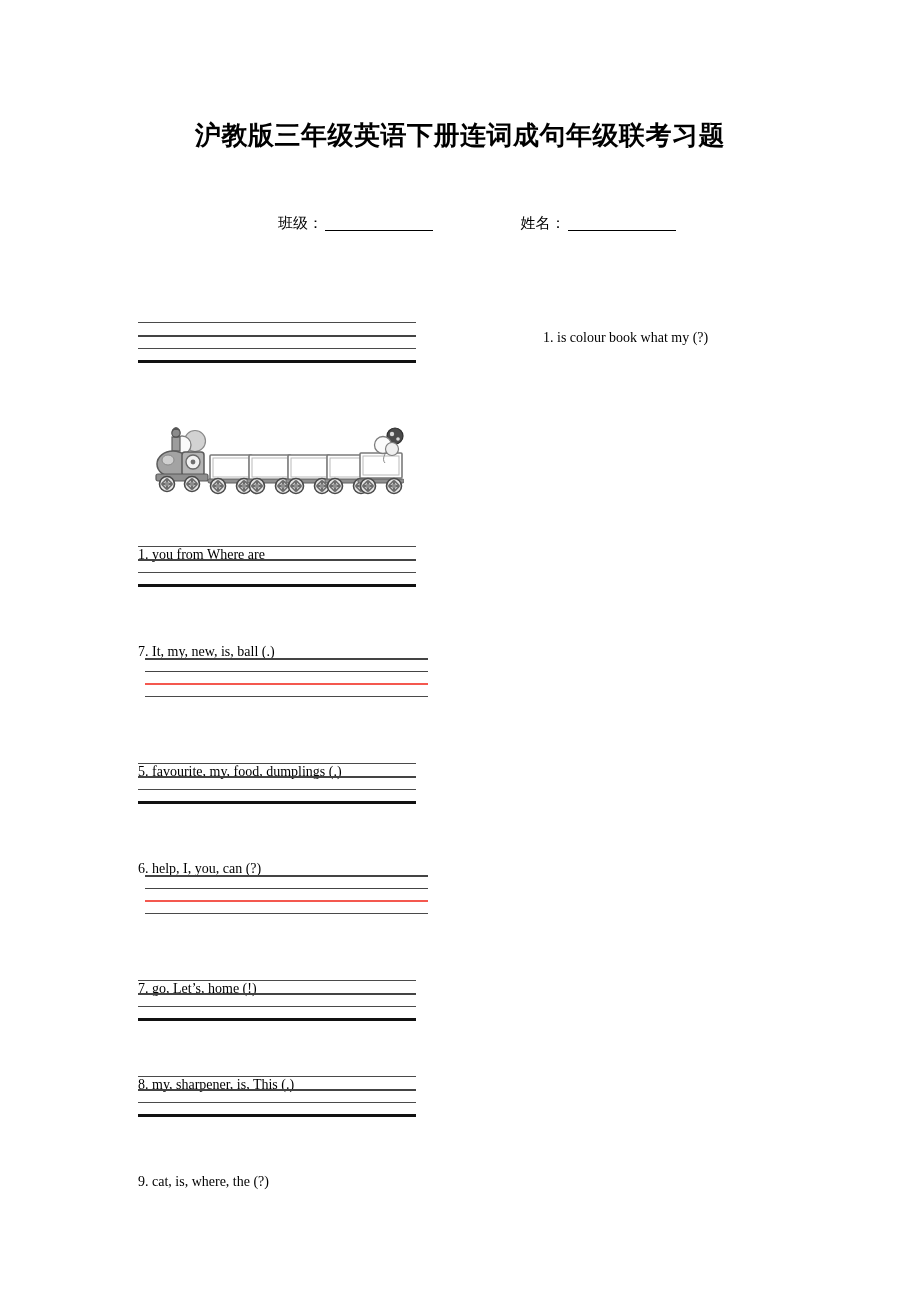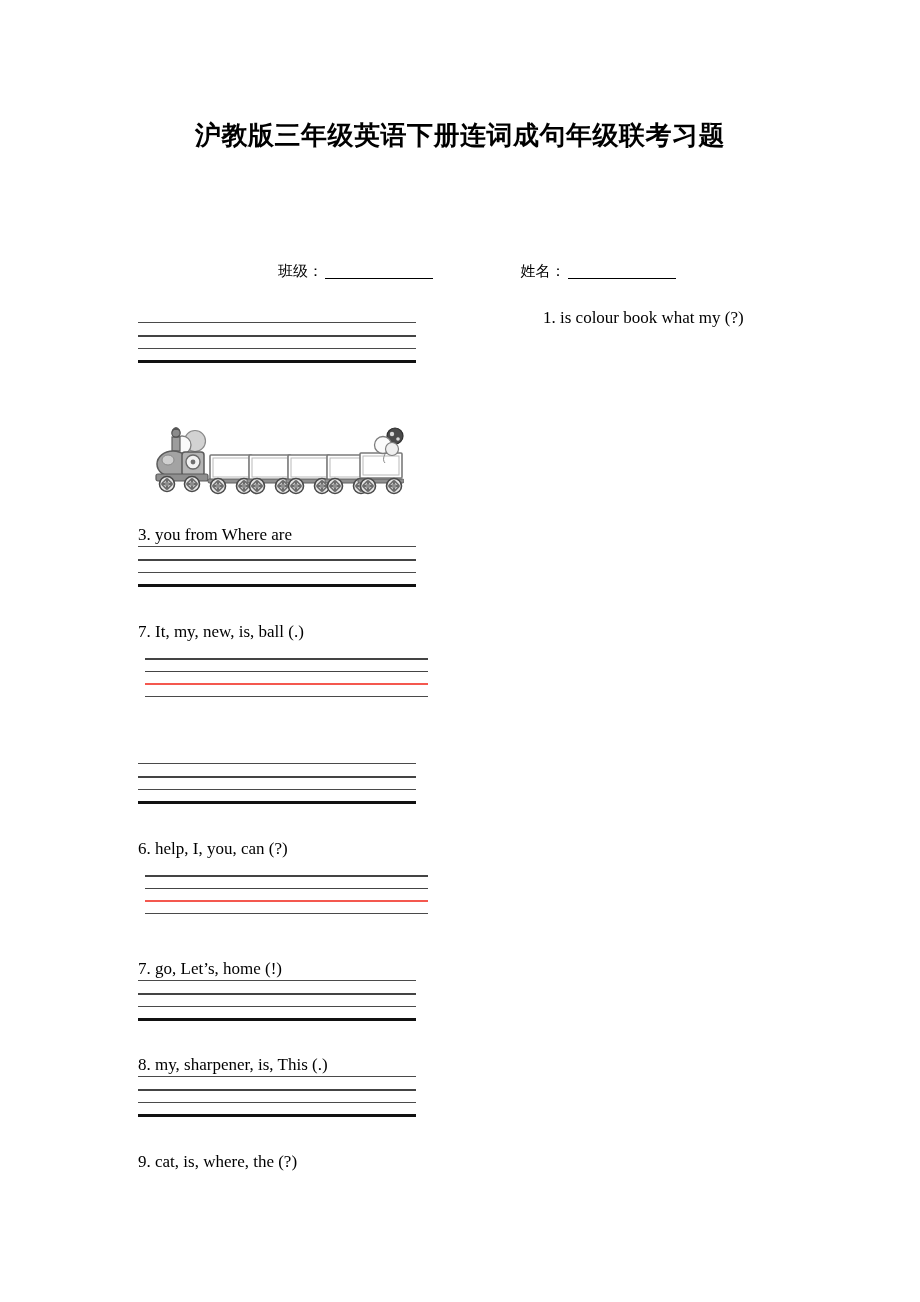--- a/index.html
+++ b/index.html
@@ -41,38 +41,39 @@
   
   .info-row {
     position: absolute;
     top: 214px;
     left: 278px;
     width: 480px;
     font-family: "DejaVu Serif", "Liberation Serif", serif;
     font-size: 15px;
     white-space: nowrap;
   }
-  .info-field { display: inline-block; margin-top: 48px; }
+  .info-field { display: inline-block; }
   .info-label { font-weight: normal; }
   .info-blank {
     display: inline-block;
     width: 108px;
     border-bottom: 1.6px solid #000;
     vertical-align: -3px;
     margin-left: 2px;
   }
   .info-gap { display: inline-block; width: 78px; }
 
   
   .qtext {
     position: absolute;
-    font-size: 17px;
+    font-size: 14px;
     font-family: "Liberation Serif", "DejaVu Serif", serif;
     white-space: nowrap;
     line-height: 20px;
+    margin-top: 20px;
   }
   .qtext.cjk-mix {
     font-family: "DejaVu Serif", "Liberation Serif", serif;
   }
 
   
   .lines {
     position: absolute;
   }
   .lines .rule {
@@ -217,21 +218,21 @@
         <circle cx="243" cy="12" r="8" fill="#4a4a4a" stroke="#2e2e2e" stroke-width="1.2"></circle>
         <circle cx="240" cy="10" r="2.2" fill="#d9d9d9"></circle>
         <circle cx="246" cy="15" r="1.8" fill="#d9d9d9"></circle>
         <circle cx="231" cy="21" r="8.5" fill="#fbfbfb" stroke="#7d7d7d" stroke-width="1.3"></circle>
         <circle cx="240" cy="25" r="6.5" fill="#efefef" stroke="#7d7d7d" stroke-width="1.2"></circle>
         <path d="M233 30 q-3 6 0 9" stroke="#8a8a8a" stroke-width="1" fill="none"></path>
       </g>
     </svg>
   </div>
 
-  <div class="qtext" style="left:138px; top:525px;">3. you   from   Where   are</div>
+  <div class="qtext" style="left:138px; top:525px;">1. you   from   Where   are</div>
 
   <div class="lines" style="left:138px; top:546px; width:278px;">
     <div class="rule r1"></div>
     <div class="sp"></div>
     <div class="rule r2"></div>
     <div class="sp-sm"></div>
     <div class="rule r3"></div>
     <div class="sp-sm"></div>
     <div class="rule r4"></div>
   </div>
@@ -241,20 +242,21 @@
   <div class="lines" style="left:145px; top:658px; width:283px;">
     <div class="rule r2"></div>
     <div class="sp-sm"></div>
     <div class="rule r2"></div>
     <div class="sp-sm"></div>
     <div class="rule red"></div>
     <div class="sp-sm"></div>
     <div class="rule r3"></div>
   </div>
 
+  <div class="qtext" style="left:138px; top:742px;">5. favourite, my, food, dumplings (.)</div>
 
   <div class="lines" style="left:138px; top:763px; width:278px;">
     <div class="rule r1"></div>
     <div class="sp"></div>
     <div class="rule r2"></div>
     <div class="sp-sm"></div>
     <div class="rule r3"></div>
     <div class="sp-sm"></div>
     <div class="rule r4"></div>
   </div>

